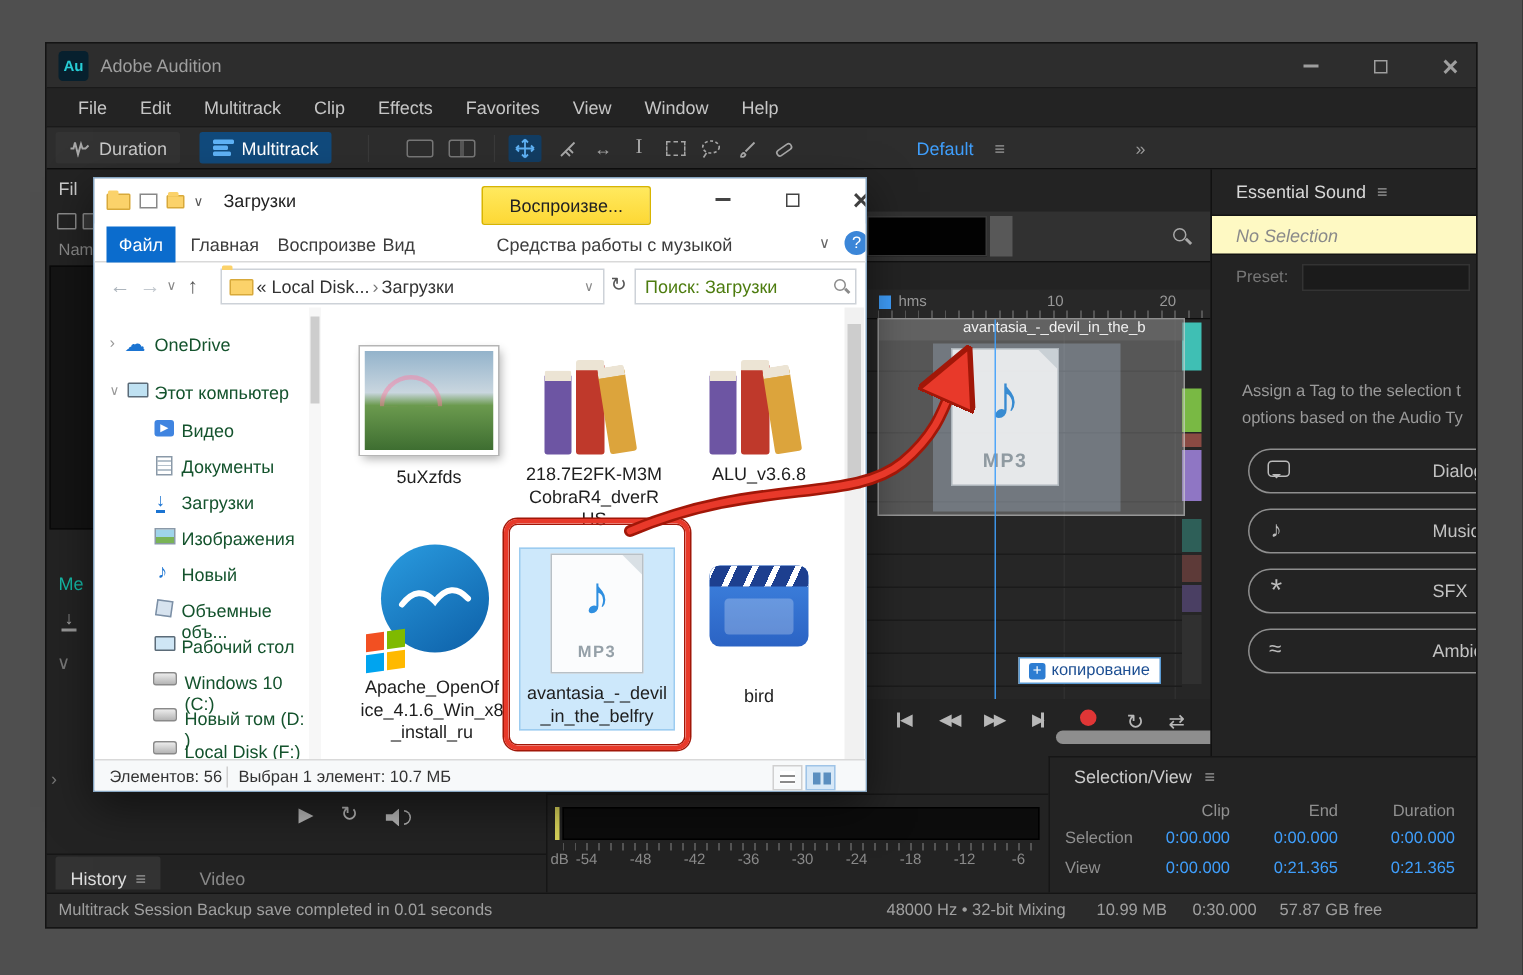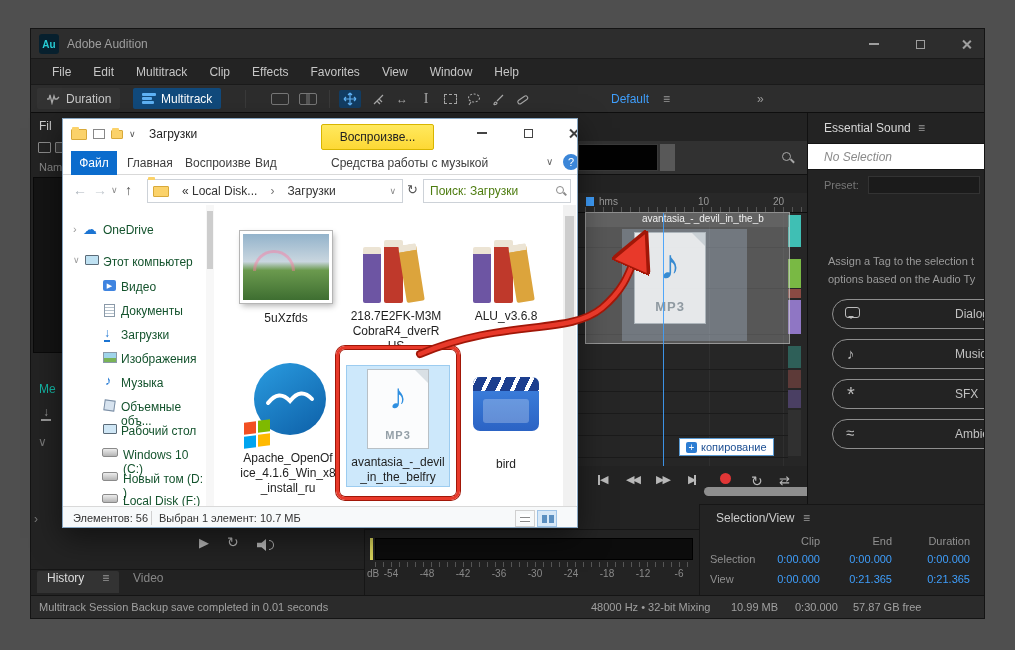--- a/index.html
+++ b/index.html
@@ -53,30 +53,30 @@
 .bubble::after{content:"";position:absolute;left:2px;bottom:-5px;border:3px solid transparent;border-top-color:#bbb}
 
 .meter{position:absolute;left:333px;top:500px;width:335px;height:66px;background:#232323;border-left:1px solid #161616;border-top:1px solid #161616}
 .mtick{position:absolute;left:10px;top:32px;width:318px;height:5px;background:repeating-linear-gradient(90deg,#555 0 1px,transparent 1px 8px)}
 .mlab{position:absolute;top:38px;font-size:10px;color:#8a8a8a;transform:translateX(-50%)}
 .sv{position:absolute;left:668px;top:475px;width:287px;height:91px;background:#232323;border-left:1px solid #161616;border-top:1px solid #161616}
 .sv .hd{position:absolute;top:30px;font-size:11px;color:#909090;text-align:right}
 .sv .vl{position:absolute;font-size:11px;color:#3f9efb;text-align:right}
 .sv .rl{position:absolute;left:10px;font-size:11px;color:#909090}
 
-.hist-tab{position:absolute;top:542px;height:22px;display:flex;align-items:flex-start;gap:18px;padding:0 10px}
+.hist-tab{position:absolute;top:542px;height:22px;display:flex;align-items:flex-end;gap:6px;padding:0 10px}
 .au-status{position:absolute;left:0;top:566px;width:953px;height:24px;background:#2b2b2b;border-top:1px solid #141414;color:#a0a0a0;font-size:11px}
 .spk{position:absolute;width:12px;height:12px;background:#b5b5b5;clip-path:polygon(0 32%,38% 32%,75% 0,75% 100%,38% 68%,0 68%)}
 .spk2{position:absolute;width:5px;height:10px;border:1.5px solid #b5b5b5;border-left:none;border-radius:0 6px 6px 0}
 .hscroll{position:absolute;left:673px;top:458px;width:274px;height:9px;background:#8e8e8e;border-radius:5px}
 
 
 .exp{position:absolute;left:62px;top:118px;width:516px;height:410px;background:#fff;border:1px solid #87a6c2;box-shadow:0 10px 28px rgba(0,0,0,.5);font-size:12px;color:#333;overflow:hidden;z-index:10}
 .exp-tabs{position:absolute;left:0;top:30px;width:100%;height:26px;background:#fff;border-bottom:1px solid #d9d9d9}
-.crumb{position:absolute;left:84px;top:60px;width:256px;height:24px;border:1px solid #cdd2d8;display:flex;align-items:center;padding-left:5px;gap:13px}
+.crumb{position:absolute;left:84px;top:60px;width:256px;height:24px;border:1px solid #cdd2d8;display:flex;align-items:center;padding-left:5px;gap:2px}
 .srch{position:absolute;left:360px;top:60px;width:148px;height:24px;border:1px solid #cdd2d8;display:flex;align-items:center;padding-left:6px;color:#4d7c0f}
 .smag{position:absolute;right:6px;top:6px;width:8px;height:8px;border:1.5px solid #8a8a8a;border-radius:50%}
 .smag::after{content:"";position:absolute;left:6px;top:6px;width:4px;height:1.5px;background:#8a8a8a;transform:rotate(45deg)}
 .fold-ic{position:absolute;width:16px;height:11px;background:#fbd26a;border-radius:1px;border:1px solid #d8a93a}
 .fold-ic::before{content:"";position:absolute;left:0;top:-3px;width:7px;height:3px;background:#fbd26a;border-radius:1px 1px 0 0}
 .nav-row{position:absolute;left:0;width:143px;height:22px}
 .nv-lb{position:absolute;top:3px;font-size:12px;color:#14532d}
 .nv-ch{position:absolute;top:3px;color:#999;font-size:11px}
 .ni{position:absolute;top:3px}
 .exp-status{position:absolute;left:0;top:387px;width:100%;height:23px;background:#f7f9fa;border-top:1px solid #d9d9d9;color:#333;font-size:11px}
@@ -278,21 +278,21 @@
     <div class="trans-ic" style="left:203px;font-size:13px;letter-spacing:0">⇄</div>
   </div>
 
   <div class="hscroll"></div>
   <div class="abs" style="left:949px;top:458px;width:6px;height:9px;background:#5e5e5e"></div>
 
   <div class="es">
     <span class="t" style="left:16px;top:8px;color:#d8d8d8">Essential Sound</span>
     <span class="t" style="left:110px;top:8px;color:#999">≡</span>
     <div class="abs" style="left:0;top:30px;width:178px;height:1px;background:#141414"></div>
-    <div class="abs" style="left:0;top:31px;width:178px;height:26px;background:#ffffff;border-bottom:1px solid #141414">
+    <div class="abs" style="left:0;top:31px;width:178px;height:26px;background:#fef9c3;border-bottom:1px solid #141414">
       <span class="t" style="left:16px;top:6px;color:#8a8a8a;font-style:italic">No Selection</span>
     </div>
     <span class="t" style="left:16px;top:66px;color:#777;font-size:11px">Preset:</span>
     <div class="abs" style="left:60px;top:63px;width:112px;height:18px;background:#1b1b1b;border:1px solid #333"></div>
     <span class="t" style="left:20px;top:142px;color:#9a9a9a;font-size:11px">Assign a Tag to the selection t</span>
     <span class="t" style="left:20px;top:160px;color:#9a9a9a;font-size:11px">options based on the Audio Ty</span>
     <div class="es-btn" style="top:186px">
       <span class="bubble"></span>
       <span class="es-lbl">Dialogue</span>
     </div>
@@ -431,21 +431,21 @@
   <div class="nav-row" style="top:206px">
     <span class="ni t" style="left:41px;top:1px;color:#1b74d2;font-weight:bold;border-bottom:2px solid #1b74d2">↓</span>
     <span class="nv-lb" style="left:58px">Загрузки</span>
   </div>
   <div class="nav-row" style="top:230px">
     <span class="ni" style="left:40px;width:14px;height:11px;border:1px solid #8a99a8;background:linear-gradient(#9fd4ea 0 5px,#79b356 5px)"></span>
     <span class="nv-lb" style="left:58px">Изображения</span>
   </div>
   <div class="nav-row" style="top:254px">
     <span class="ni t" style="left:42px;top:0;color:#1b74d2;font-size:13px">♪</span>
-    <span class="nv-lb" style="left:58px">Музыка</span>
+    <span class="nv-lb" style="left:58px">Новый</span>
   </div>
   <div class="nav-row" style="top:278px">
     <span class="ni" style="left:41px;width:11px;height:11px;background:#d7e3ef;border:1px solid #7c8fa5;transform:rotate(8deg)"></span>
     <span class="nv-lb" style="left:58px">Объемные объ...</span>
   </div>
   <div class="nav-row" style="top:302px">
     <span class="ni" style="left:40px;width:14px;height:10px;border:1.5px solid #5b6b78;background:#cfe6f5;border-radius:1px"></span>
     <span class="nv-lb" style="left:58px">Рабочий стол</span>
   </div>
   <div class="nav-row" style="top:326px">

